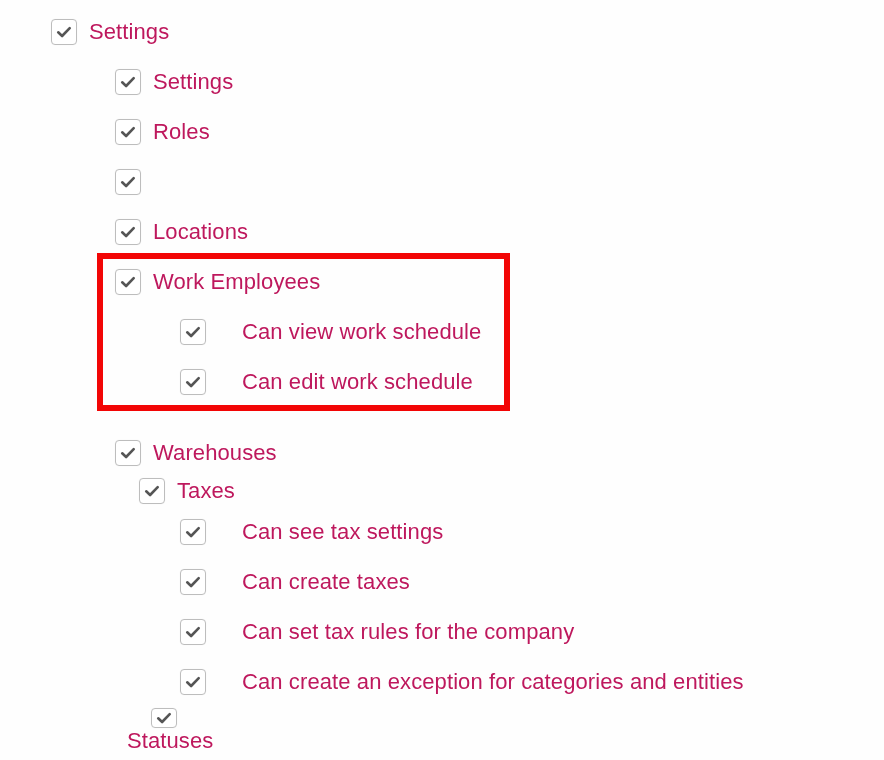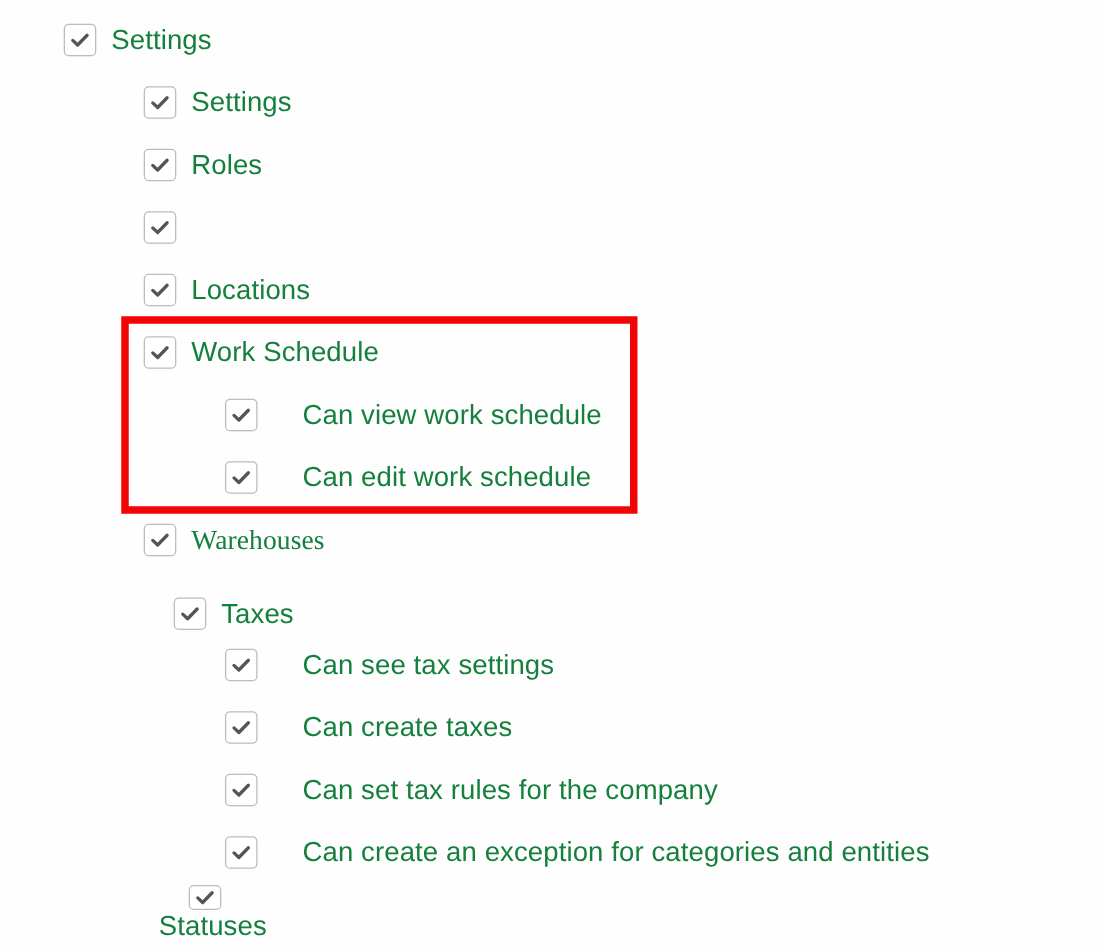--- a/index.html
+++ b/index.html
@@ -54,21 +54,21 @@
     stroke-width: 2.6;
     stroke-linecap: round;
     stroke-linejoin: round;
     fill: none;
   }
 
   .label {
     margin-left: 12px;
     font-size: 22px;
     line-height: 26px;
-    color: #15803d;
+    color: #be185d;
     letter-spacing: 0.1px;
   }
 
   
   .lvl1 { left: 51px; }
   .lvl2 { left: 115px; }
   .lvl3 { left: 180px; gap: 24px; }
 
   #highlight-box {
     position: absolute;
@@ -124,39 +124,39 @@
         </svg>
       </span>
       <span class="label">Locations</span>
     </div>
     <div class="row lvl2" style="top: 267px;">
       <span class="cbox" role="checkbox" aria-checked="true">
         <svg width="18" height="18" viewBox="0 0 18 18">
           <path d="M3.2 9.3 L7.1 13.0 L14.7 5.2"></path>
         </svg>
       </span>
-      <span class="label">Work Schedule</span>
+      <span class="label">Work Employees</span>
     </div>
     <div class="row lvl3" style="top: 317px;">
       <span class="cbox" role="checkbox" aria-checked="true">
         <svg width="18" height="18" viewBox="0 0 18 18">
           <path d="M3.2 9.3 L7.1 13.0 L14.7 5.2"></path>
         </svg>
       </span>
       <span class="label">Can view work schedule</span>
     </div>
     <div class="row lvl3" style="top: 367px; align-items: center;">
       <span class="cbox" role="checkbox" aria-checked="true">
         <svg width="18" height="18" viewBox="0 0 18 18">
           <path d="M3.2 9.3 L7.1 13.0 L14.7 5.2"></path>
         </svg>
       </span>
       <span class="label">Can edit work schedule</span>
     </div>
-    <div class="row lvl2" style="top: 417px; font-family: Liberation Serif, serif;">
+    <div class="row lvl2" style="top: 438px;">
       <span class="cbox" role="checkbox" aria-checked="true">
         <svg width="18" height="18" viewBox="0 0 18 18">
           <path d="M3.2 9.3 L7.1 13.0 L14.7 5.2"></path>
         </svg>
       </span>
       <span class="label">Warehouses</span>
     </div>
     <div class="row lvl2" style="top: 476px; margin-left: 24px;">
       <span class="cbox" role="checkbox" aria-checked="true">
         <svg width="18" height="18" viewBox="0 0 18 18">

